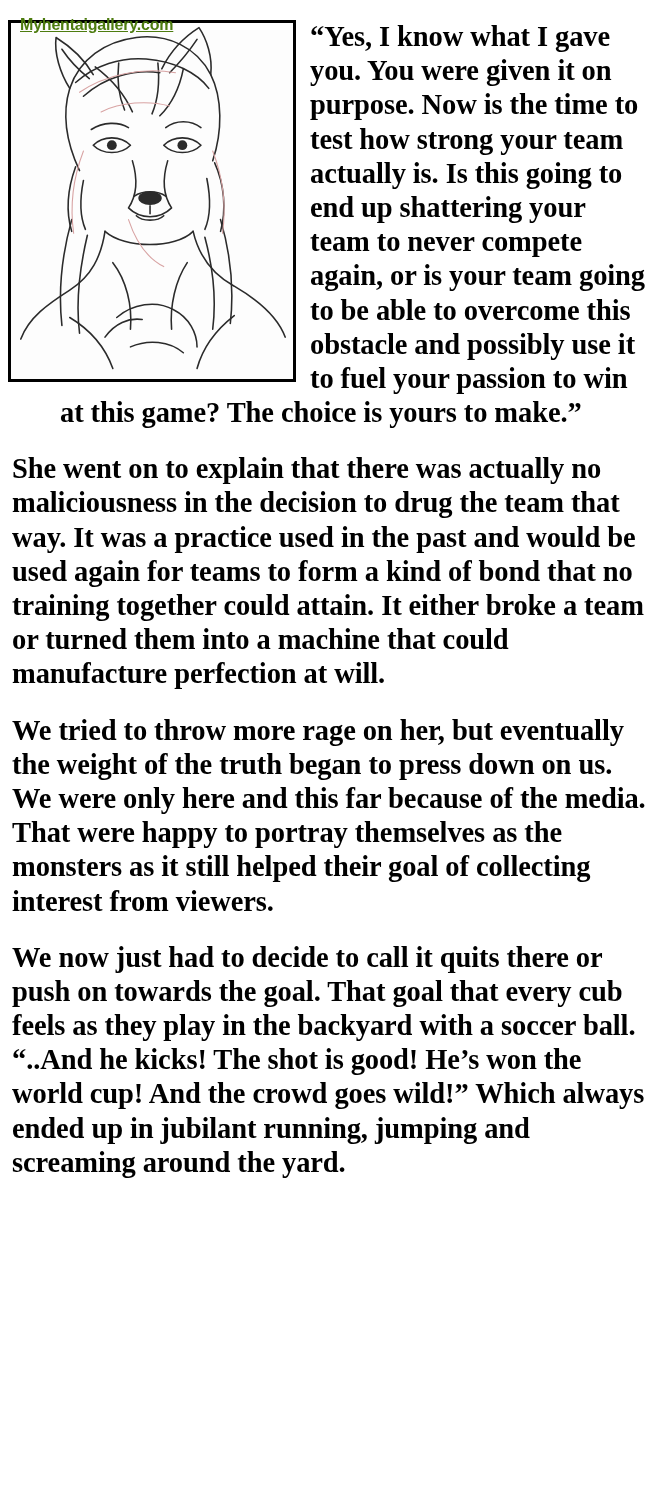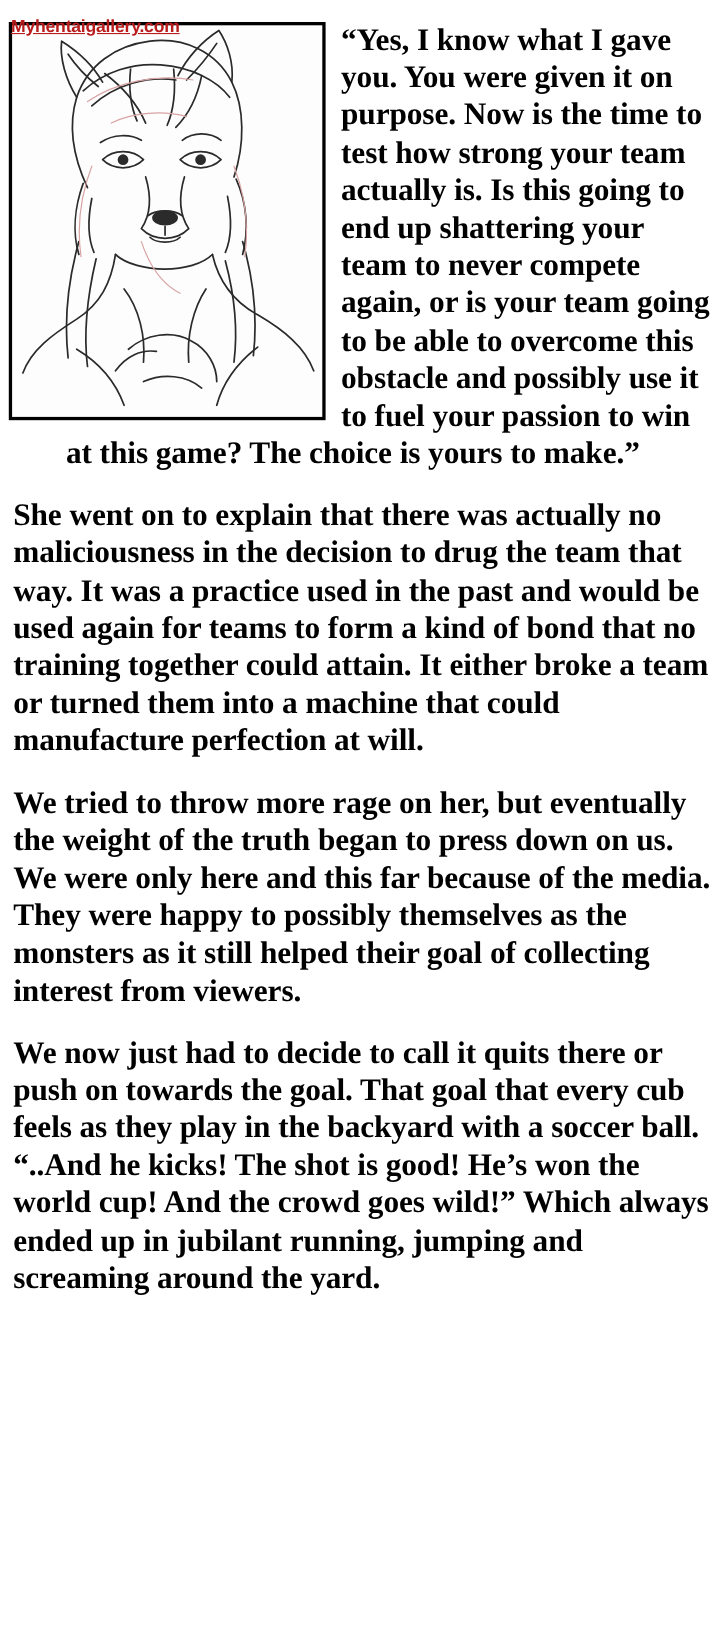--- a/index.html
+++ b/index.html
@@ -20,25 +20,25 @@
     position: relative;
     width: 661px;
     height: 1500px;
     box-sizing: border-box;
   }
 
   
   .watermark {
     position: absolute;
     top: 2px;
-    left: 10px;
+    left: 20px;
     font-family: "Liberation Sans", sans-serif;
     font-size: 16px;
     font-weight: bold;
-    color: #b91c1c;
+    color: #4d7c0f;
     text-decoration: underline;
     z-index: 5;
     letter-spacing: -0.2px;
   }
 
   
   .panel {
     float: left;
     width: 288px;
     height: 362px;
@@ -150,17 +150,17 @@
         <path d="M74 130 C64 156 60 186 64 214"></path>
         <path d="M206 130 C216 156 220 186 216 214"></path>
         <path d="M120 200 C128 224 140 240 156 248"></path>
       </g>
     </svg>
   </div>
 
   <div class="body-text clearfix">
     <p class="para first">“Yes, I know what I gave you. You were given it on purpose. Now is the time to test how strong your team actually is.   Is this going to end up shattering your team to never compete again, or is your team going to be able to overcome this obstacle and possibly use it to fuel your passion to win at this game?  The choice is yours to make.”</p>
     <p class="para">She went on to explain that there was actually no maliciousness in the decision to drug the team that way.  It was a practice used in the past and would be used again for teams to form a kind of bond that no training together could attain.  It either broke a team or turned them into a machine that could manufacture perfection at will.</p>
-    <p class="para">We tried to throw more rage on her, but eventually the weight of the truth began to press down on us.  We were only here and this far because of the media.  They were happy to possibly themselves as the monsters as it still helped their goal of collecting interest from viewers.</p>
+    <p class="para">We tried to throw more rage on her, but eventually the weight of the truth began to press down on us.  We were only here and this far because of the media.  That were happy to portray themselves as the monsters as it still helped their goal of collecting interest from viewers.</p>
     <p class="para">We now just had to decide to call it quits there or push on towards the goal.  That goal that every cub feels as they play in the backyard with a soccer ball.  “..And he kicks!  The shot is good! He’s won the world cup! And the crowd goes wild!” Which always ended up in jubilant running, jumping and screaming around the yard.</p>
   </div>
 
 </div>
 
 </body></html>

